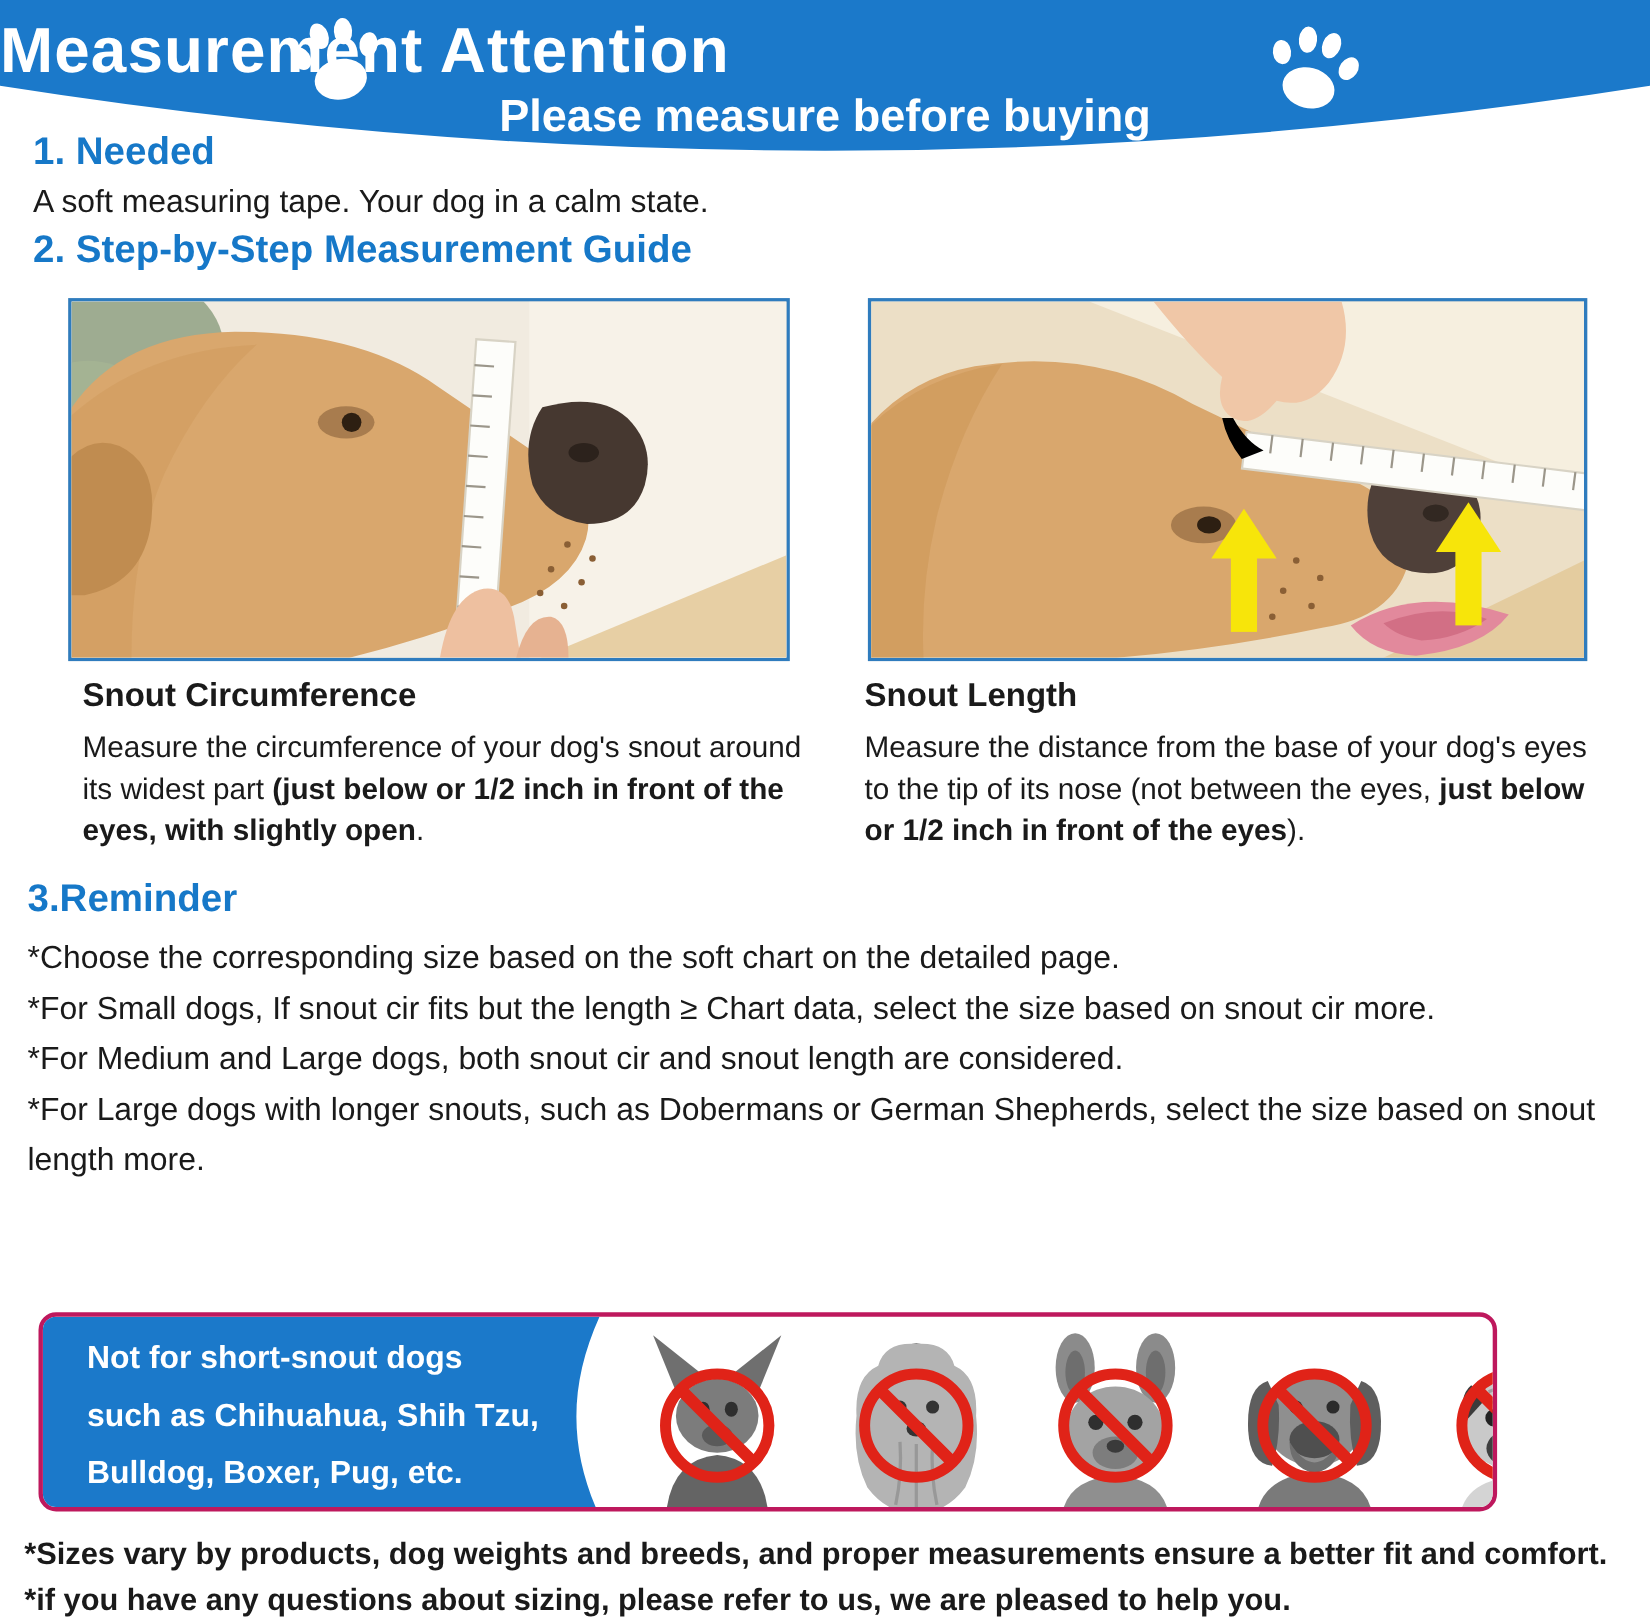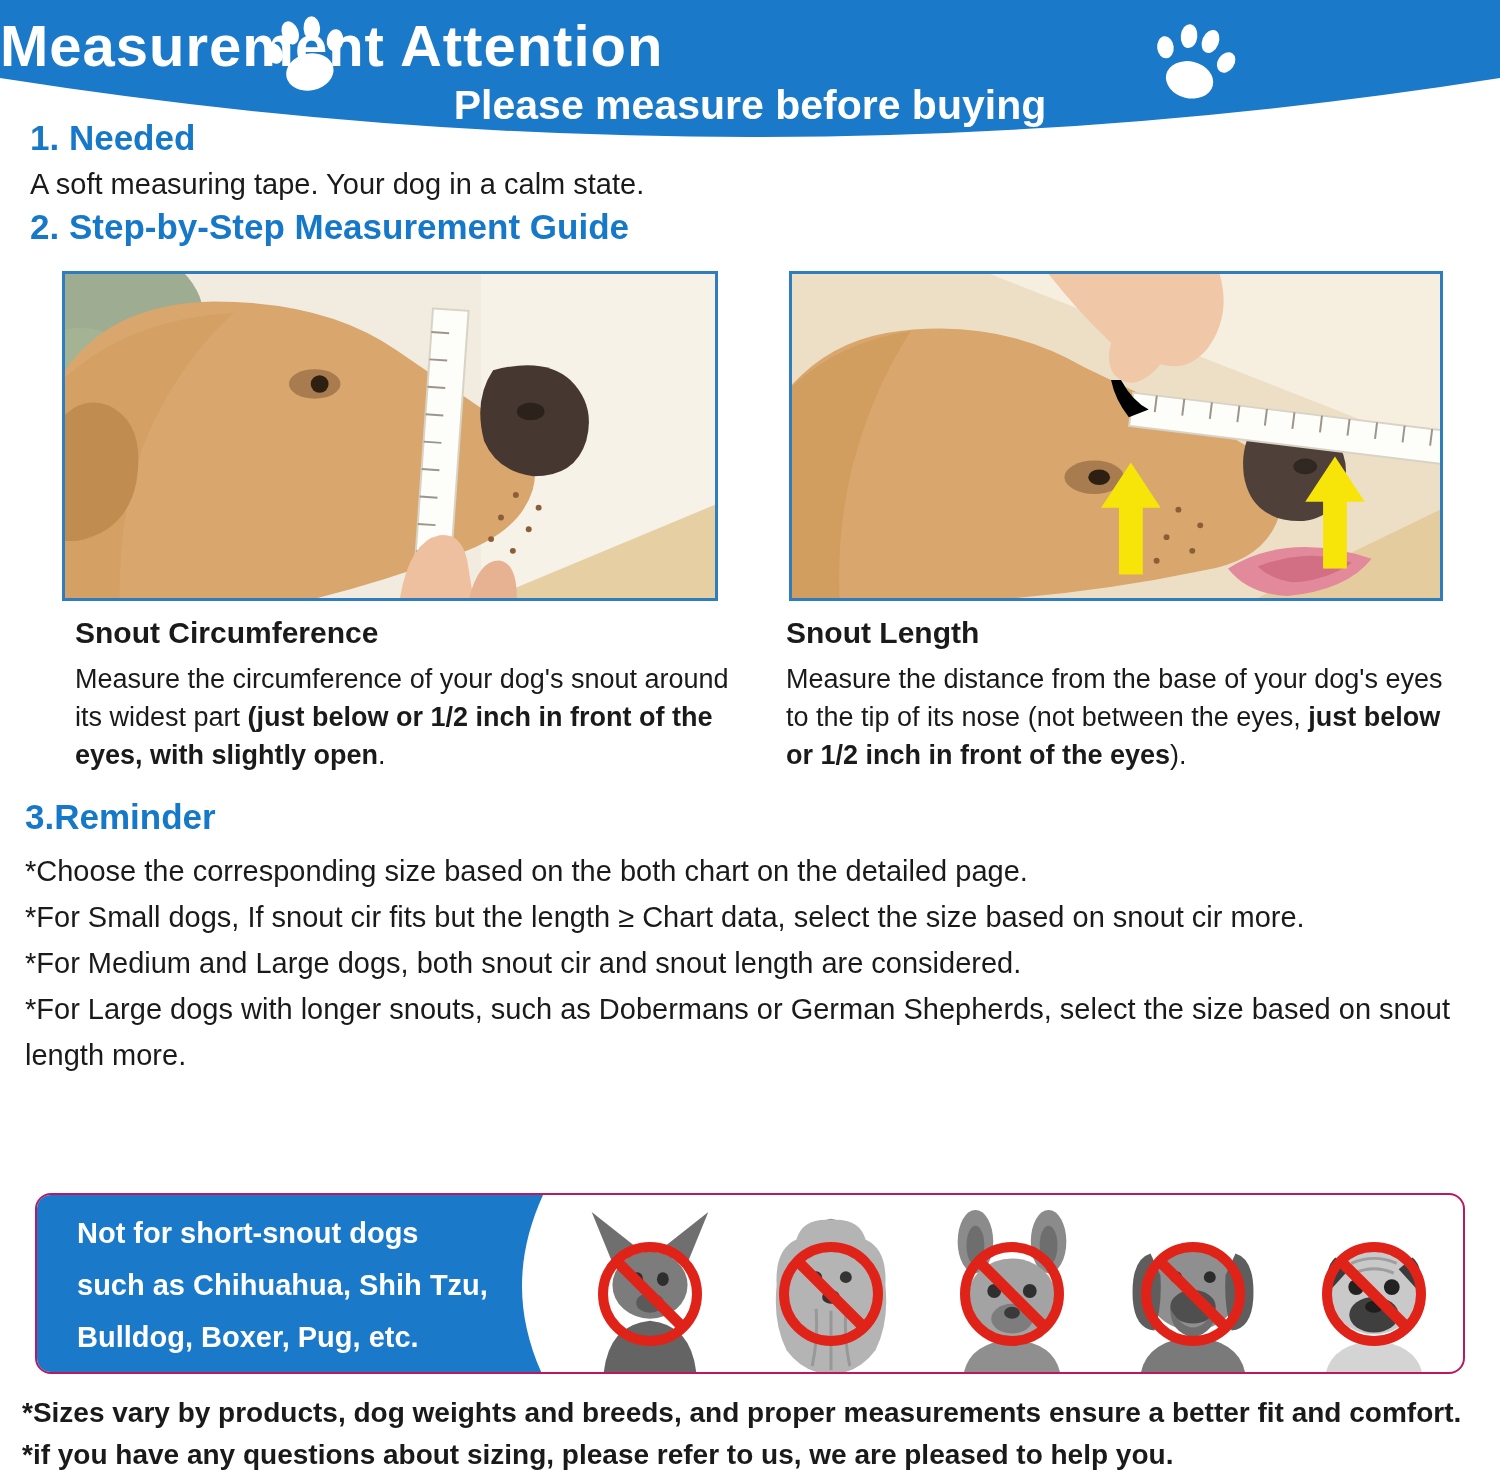--- a/index.html
+++ b/index.html
@@ -47,22 +47,22 @@
   .caption-title { font-size:30px; font-weight:bold; margin-bottom:10px; }
   .caption-body  { font-size:27px; line-height:38px; }
   .caption-body b { font-weight:bold; }
 
   
   .reminder { position:absolute; left:25px; top:848px; width:1452px; }
   .reminder p { font-size:29px; line-height:46px; }
 
   
   .strip {
-    position:absolute; left:35px; top:1193px; width:1430px; height:181px;
-    border:2px solid #be185d; border-radius:16px; background:#ffffff; overflow:hidden;
+    position:absolute; left:35px; top:1193px; width:1326px; height:181px;
+    border:4px solid #be185d; border-radius:16px; background:#ffffff; overflow:hidden;
   }
   .bluepanel-svg { position:absolute; left:0; top:0; width:520px; height:181px; }
   .warning-text { position:absolute; left:40px; top:12px; width:440px; }
   .warning-text p { color:#ffffff; font-size:29px; font-weight:bold; line-height:52px; white-space:nowrap; }
   .dogs-row {
     position:absolute; left:525px; top:0; width:900px; height:179px;
     display:flex; justify-content:space-between; align-items:flex-end;
   }
   .dog-slot { position:relative; width:176px; height:176px; display:flex; align-items:flex-end; justify-content:center; }
   .dog-slot svg { width:150px; height:168px; display:block; }
@@ -209,21 +209,21 @@
     <div class="caption-title">Snout Circumference</div>
     <div class="caption-body"><span>Measure the circumference of your dog's snout around its widest part </span><b>(just below or 1/2 inch in front of the eyes, with slightly open</b><span>.</span></div>
   </div>
   <div class="caption caption-right">
     <div class="caption-title">Snout Length</div>
     <div class="caption-body"><span>Measure the distance from the base of your dog's eyes to the tip of its nose (not between the eyes, </span><b>just below or 1/2 inch in front of the eyes</b><span>).</span></div>
   </div>
 
   <div class="h-blue h-reminder">3.Reminder</div>
   <div class="reminder">
-    <p>*Choose the corresponding size based on the both chart on the detailed page.</p>
+    <p>*Choose the corresponding size based on the soft chart on the detailed page.</p>
     <p>*For Small dogs, If snout cir fits but the length ≥ Chart data, select the size based on snout cir more.</p>
     <p>*For Medium and Large dogs, both snout cir and snout length are considered.</p>
     <p>*For Large dogs with longer snouts, such as Dobermans or German Shepherds, select the size based on snout length more.</p>
   </div>
 
   <div class="strip">
     <svg class="bluepanel-svg" viewBox="0 0 520 181" preserveAspectRatio="none">
       <path d="M0,0 H506 C478,62 478,120 506,181 H0 Z" fill="#1b79ca"></path>
     </svg>
     <div class="warning-text">

